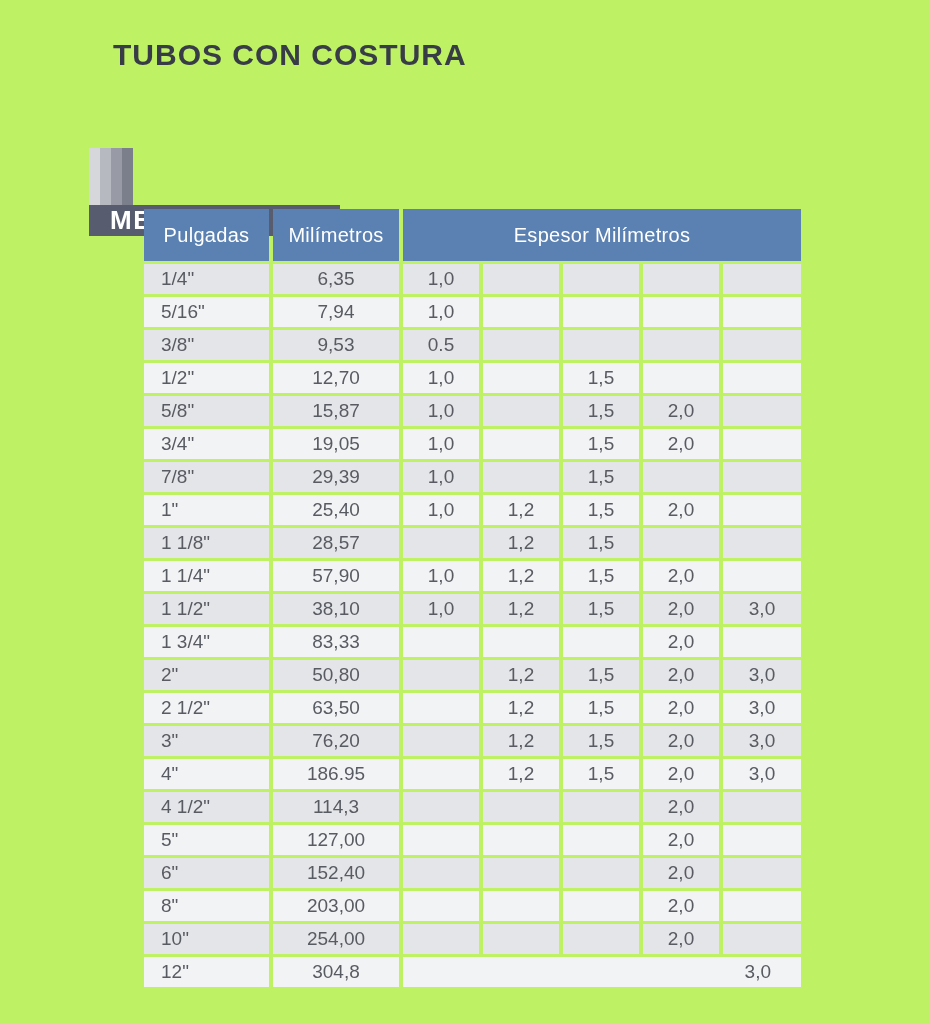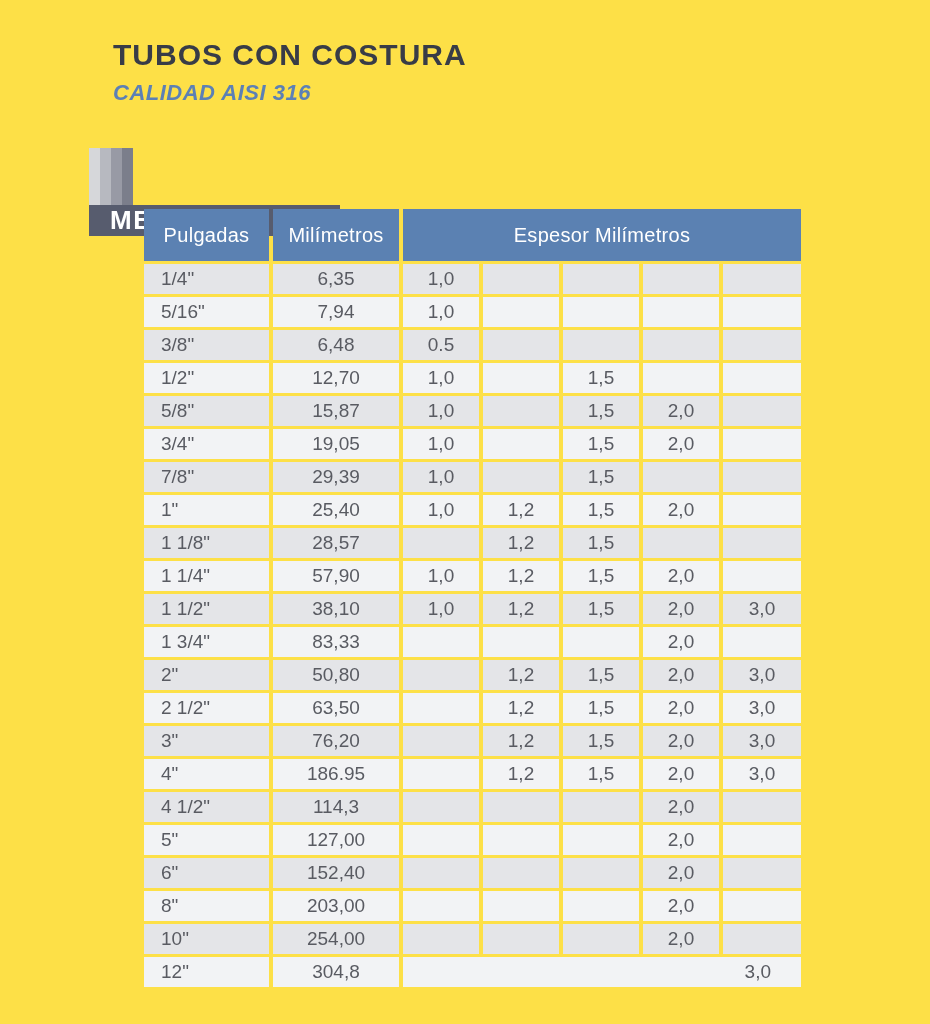--- a/index.html
+++ b/index.html
@@ -6,21 +6,21 @@
     --title-text: #383c47;
     --accent-blue: #5c80b5;
     --band-dark: #575c6e;
     --header-blue: #5b81b2;
     --row-dark: #e4e5e8;
     --row-light: #f2f3f5;
     --body-text: #595b62;
   }
   * { box-sizing: border-box; }
   body { margin: 0; background: #ffffff; font-family: "Liberation Sans", sans-serif; }
-  .page { position: relative; width: 930px; height: 1024px; background: #fde047; overflow: hidden; }
+  .page { position: relative; width: 930px; height: 1024px; background: #bef264; overflow: hidden; }
 
   .header-block { position: absolute; left: 113px; top: 40px; }
   .doc-title { margin: 0; font-size: 30px; line-height: 30px; font-weight: bold; letter-spacing: 1px; color: var(--title-text); }
   .doc-sub { margin: 0; font-size: 22px; line-height: 27px; font-weight: bold; font-style: italic; letter-spacing: 0.5px; color: var(--accent-blue); }
   .subwrap { margin-top: 9px; }
 
   .band-row { position: absolute; left: 89px; top: 148px; height: 41px; display: flex; align-items: stretch; flex-direction: column; }
   .stripe { width: 11px; height: 57px; flex: 0 0 auto; }
   .band { width: 251px; height: 57px; background: var(--band-dark); color: #ffffff; display: flex; align-items: center; padding-left: 21px; }
   .band span { font-size: 26px; font-weight: bold; letter-spacing: 1.5px; }
@@ -38,21 +38,20 @@
   td.c-merged { text-align: right; padding-right: 30px; }
 </style>
 </head>
 <body>
 
 <div class="page">
 
   <div class="header-block">
     <h1 class="doc-title">TUBOS CON COSTURA</h1>
     <div class="subwrap">
-      <p class="doc-sub">CALIDAD AISI 316</p>
     </div>
   </div>
 
   <div class="band-row">
     <div class="stripes" style="display:flex;">
         <div class="stripe" style="background: rgb(214, 215, 218);"></div>
         <div class="stripe" style="background: rgb(183, 185, 192);"></div>
         <div class="stripe" style="background: rgb(152, 154, 165);"></div>
         <div class="stripe" style="background: rgb(123, 126, 139);"></div>
       </div>
@@ -92,21 +91,21 @@
           <td class="c-in">5/16"</td>
           <td class="c-mm">7,94</td>
           <td class="c-th">1,0</td>
           <td class="c-th"></td>
           <td class="c-th"></td>
           <td class="c-th"></td>
           <td class="c-th"></td>
         </tr>
         <tr class="dark">
           <td class="c-in">3/8"</td>
-          <td class="c-mm">6,48</td>
+          <td class="c-mm">9,53</td>
           <td class="c-th">0.5</td>
           <td class="c-th"></td>
           <td class="c-th"></td>
           <td class="c-th"></td>
           <td class="c-th"></td>
         </tr>
         <tr class="light">
           <td class="c-in">1/2"</td>
           <td class="c-mm">12,70</td>
           <td class="c-th">1,0</td>

